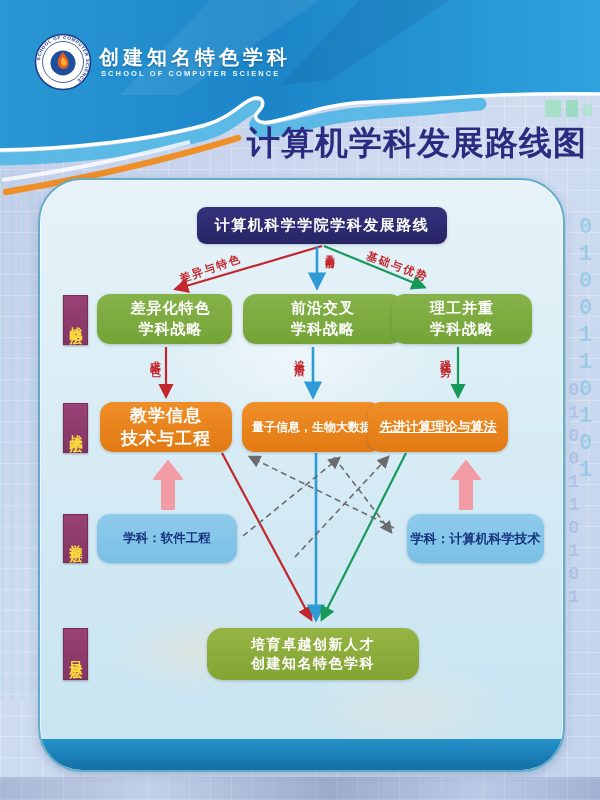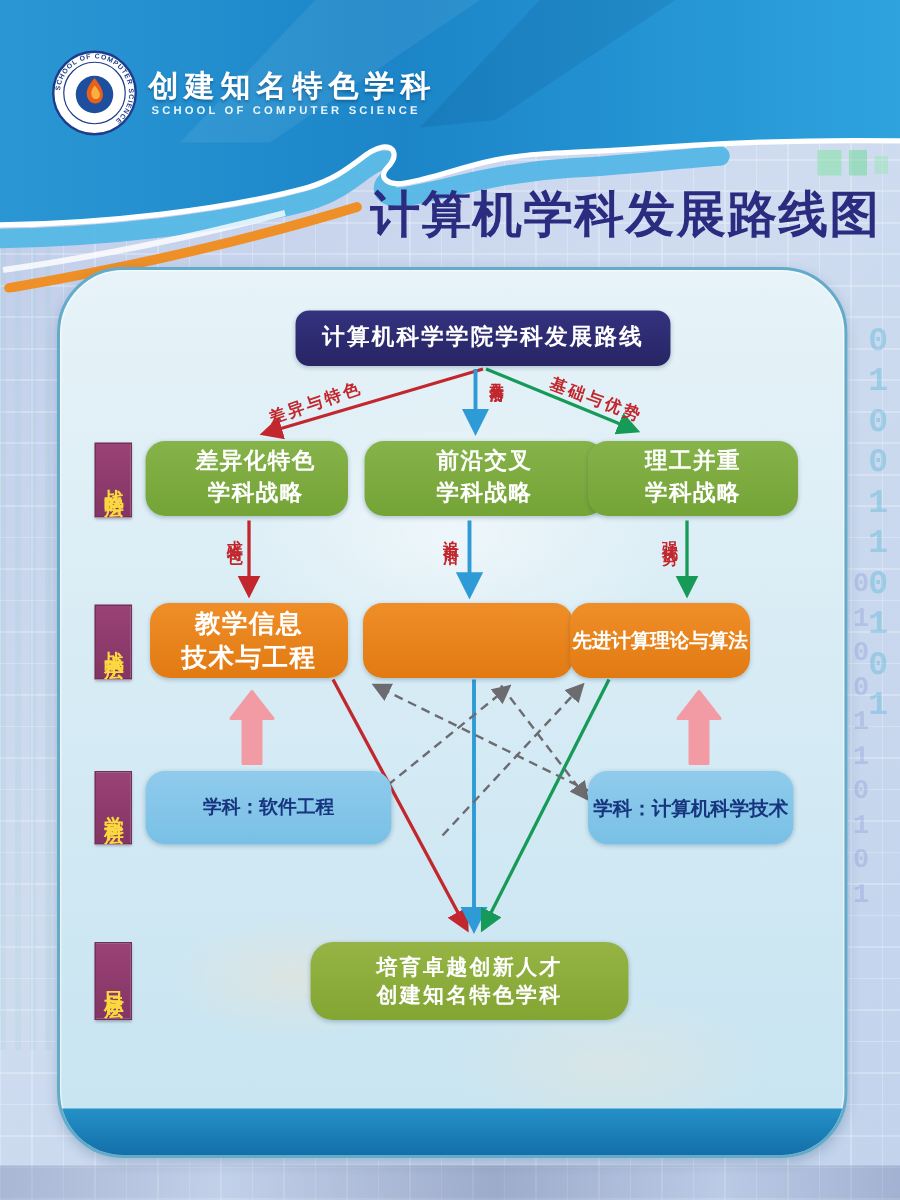--- a/index.html
+++ b/index.html
@@ -75,23 +75,23 @@
   .green-box{background:linear-gradient(180deg,#86b34a,#74a336);border-radius:13px;}
   .orange-box{background:linear-gradient(180deg,#ef8e28,#e27a12);border-radius:13px;}
   .blue-box{background:linear-gradient(180deg,#8fcbec,#79c0e6);border-radius:13px;color:#17357e;}
   .goal-box{background:linear-gradient(180deg,#95b445,#83a532);border-radius:15px;}
   .row1{top:294px;height:50px;font-size:15px;letter-spacing:1px;}
   .row2{top:402px;height:50px;}
   .row3{top:514px;height:49px;}
   .gb1{left:97px;width:135px;padding-left:12px;} .gb2{left:243px;width:160px;} .gb3{left:392px;width:140px;}
   .ob1{left:100px;width:132px;font-size:17px;letter-spacing:1px;}
   .ob2{left:242px;width:140px;font-size:12px;}
-  .ob3{left:380px;width:120px;font-size:13px;}
-  .bb1{left:97px;width:164px;font-size:12.5px;}
-  .bb2{left:392px;width:137px;font-size:13px;}
+  .ob3{left:368px;width:140px;font-size:13px;text-decoration:underline;}
+  .bb1{left:97px;width:140px;font-size:12.5px;}
+  .bb2{left:407px;width:137px;font-size:13px;}
   .goal{left:207px;top:628px;width:212px;height:52px;font-size:14px;letter-spacing:1.5px;}
   
   .tab{
     position:absolute;left:63px;width:25px;z-index:5;
     background:linear-gradient(180deg,#9a4277,#833563);border:1px solid #752e58;box-sizing:border-box;
     color:#fcd93f;font-weight:bold;font-size:13px;letter-spacing:3px;
     writing-mode:vertical-rl;text-orientation:upright;
     display:flex;align-items:center;justify-content:center;
     box-shadow:0 1px 2px rgba(40,10,30,.35);
   }
@@ -241,20 +241,21 @@
 
 <div class="vlabel link1">求特色</div>
 <div class="vlabel link2">追前沿</div>
 <div class="vlabel link3">强优势</div>
 
 <div class="box orange-box row2 ob1">
   <span>教学信息</span>
   <span>技术与工程</span>
 </div>
 <div class="box orange-box row2 ob2">
+  <span>量子信息，生物大数据</span>
 </div>
 <div class="box orange-box row2 ob3">
   <span>先进计算理论与算法</span>
 </div>
 
 <div class="box blue-box row3 bb1">
   <span>学科：软件工程</span>
 </div>
 <div class="box blue-box row3 bb2">
   <span>学科：计算机科学技术</span>

